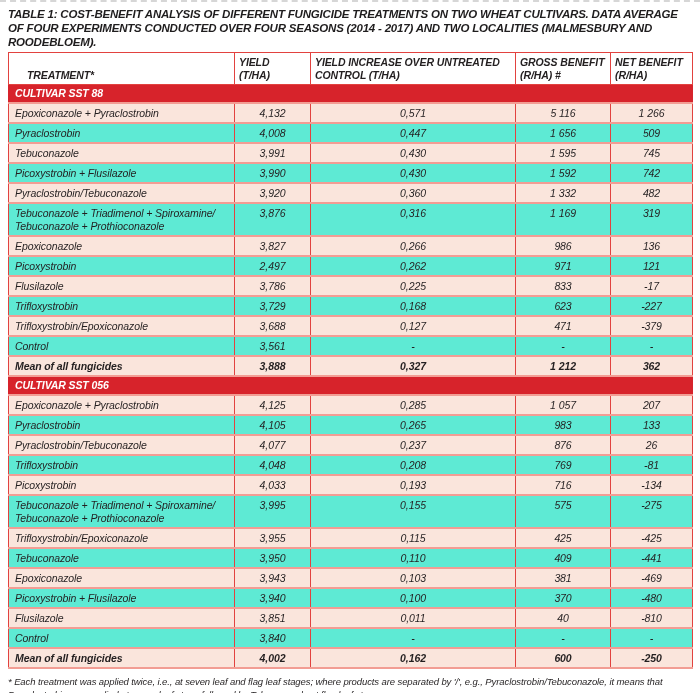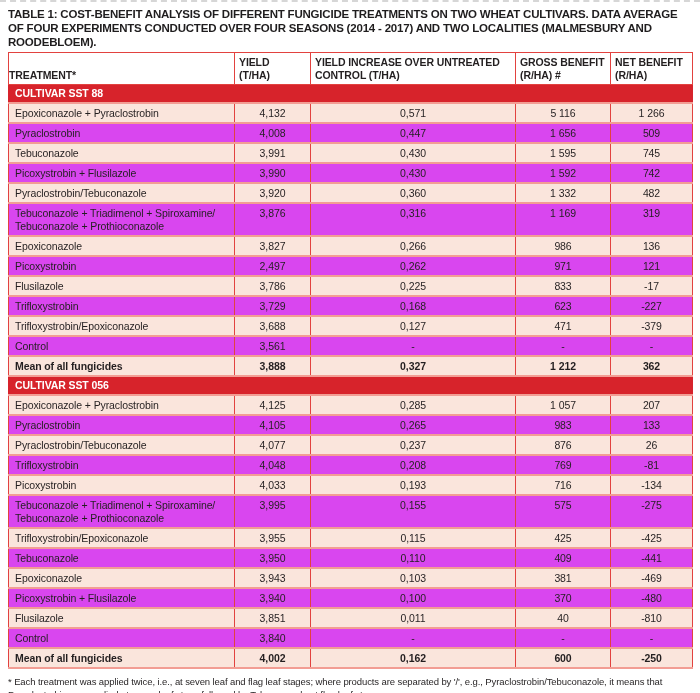--- a/index.html
+++ b/index.html
@@ -6,20 +6,21 @@
   html, body { background: #ffffff; }
   body {
     width: 700px; height: 693px;
     font-family: "Liberation Sans", sans-serif;
     color: #231f20;
     overflow: hidden;
   }
   .page {
     width: 700px; height: 693px;
     padding: 0 8px;
+    font-style: italic;
   }
   .top-edge {
     height: 2px;
     border-top: 2px dashed #d6d6d6;
     margin: 0 -8px;
   }
   .table-title {
     font-size: 11.5px;
     line-height: 14px;
     font-weight: bold;
@@ -51,29 +52,29 @@
     vertical-align: middle;
     line-height: 12.5px;
     padding: 3px 4px;
     background: #ffffff;
     border-top: 1.5px solid var(--border-red);
     border-bottom: 1.5px solid var(--border-red);
   }
   .cb-table thead th.col-treatment {
     text-align: left;
     vertical-align: bottom;
-    padding-left: 0;
+    padding-left: 18px;
   }
   .cb-table td.col-treatment { text-align: left; }
   .cb-table td.col-yield,
   .cb-table td.col-yield_increase,
   .cb-table td.col-gross_benefit,
   .cb-table td.col-net_benefit { text-align: center; }
   .cb-table tr.pink td { background: var(--row-pink); }
-  .cb-table tr.white td { background: #d946ef; }
+  .cb-table tr.white td { background: #5eead4; }
   .cb-table tr.bold td { font-weight: bold; }
   .cb-table td.section-band {
     background: var(--band-red);
     color: #ffffff;
     font-weight: bold;
     border-left: 1.5px solid var(--band-red);
     border-right: 1.5px solid var(--band-red);
     border-top: 1px solid var(--band-red);
     border-bottom: 1px solid var(--band-red);
     padding: 2px 6px;

